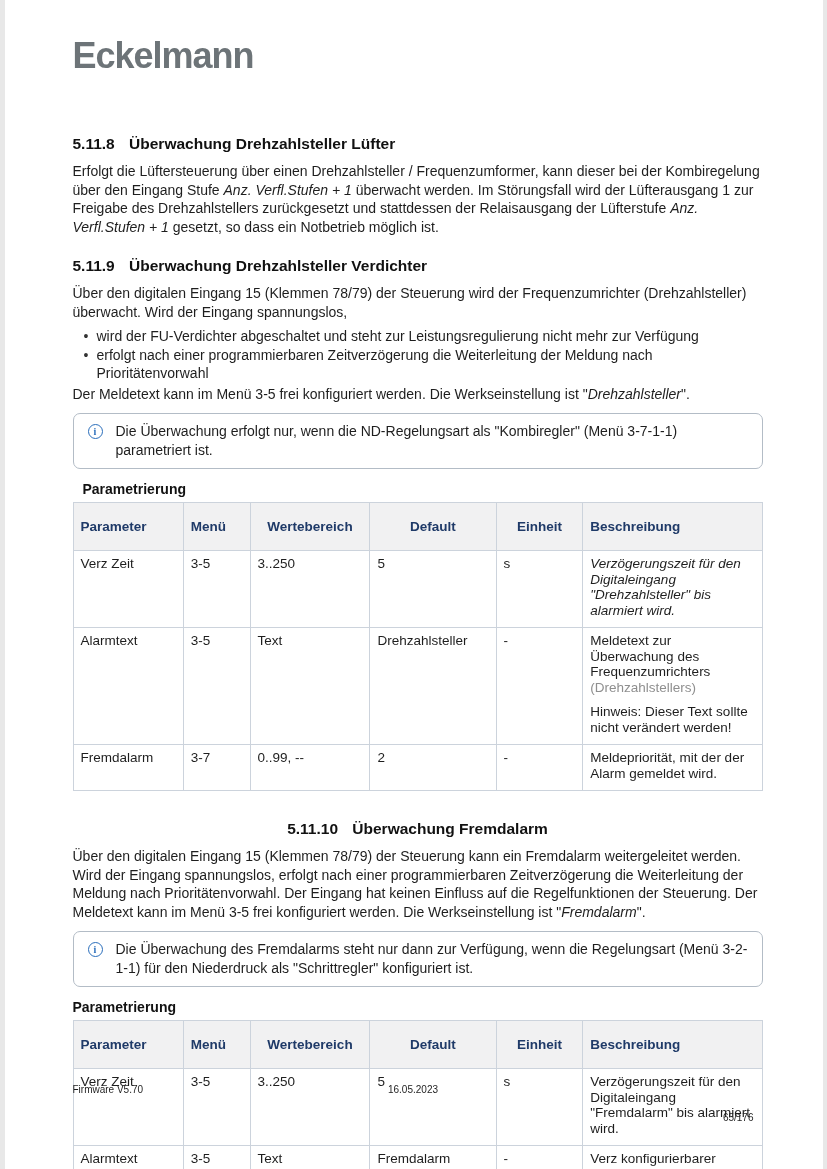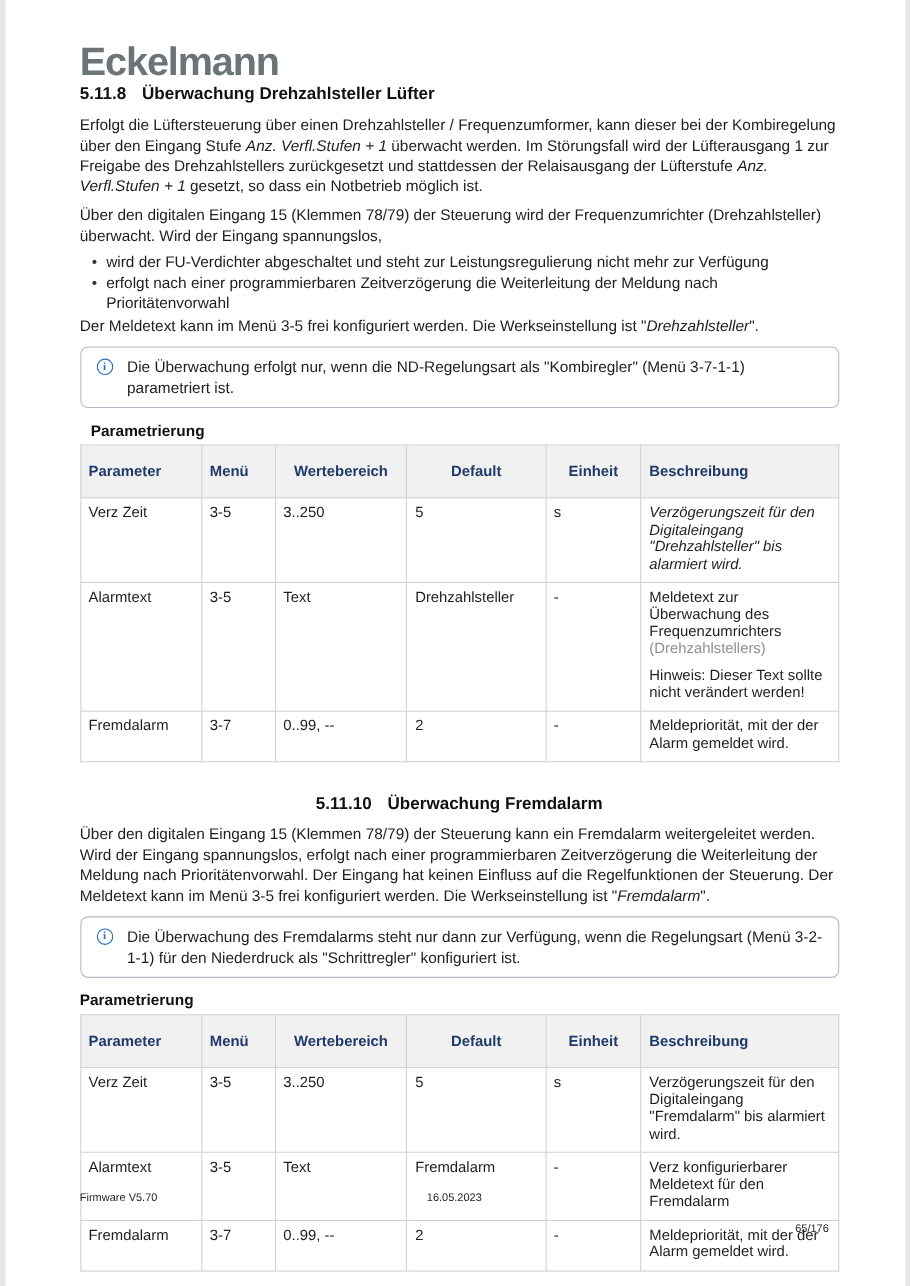--- a/index.html
+++ b/index.html
@@ -16,20 +16,21 @@
   .logo {
     margin:36px 0 0 68px;
     font-size:36px; line-height:40px;
     font-weight:bold;
     letter-spacing:-1px;
     color:#6d7478;
   }
   .content { margin:0 69px 0 68px; width:690px; }
   .sec-h {
     font-size:15.5px; line-height:20px; font-weight:bold; color:#111;
+    margin-top:58px;
   }
   .sec-h.h9  { margin-top:20px; }
   .sec-h.h10 { margin-top:28px;text-align:center; }
   .sec-num { display:inline-block; }
   .sec-title { display:inline-block; margin-left:10px; }
   .para { font-size:14px; line-height:18.5px; margin-top:8px; }
   .it { font-style:italic; }
   .muted { color:#8f8f8f; }
   .bullets { margin-top:6px; }
   .bullet { display:flex; font-size:14px; line-height:18.5px; }
@@ -102,20 +103,24 @@
   <div class="logo">Eckelmann</div>
 
   <div class="content">
 
     <div class="sec-h">
       <span class="sec-num">5.11.8</span>
       <span class="sec-title">Überwachung Drehzahlsteller Lüfter</span>
     </div>
     <div class="para"><span>Erfolgt die Lüftersteuerung über einen Drehzahlsteller / Frequenzumformer, kann dieser bei der Kombiregelung über den Eingang Stufe </span><span class="it">Anz. Verfl.Stufen + 1</span><span> überwacht werden. Im Störungsfall wird der Lüfterausgang 1 zur Freigabe des Drehzahlstellers zurückgesetzt und stattdessen der Relaisausgang der Lüfterstufe </span><span class="it">Anz. Verfl.Stufen + 1</span><span> gesetzt, so dass ein Notbetrieb möglich ist.</span></div>
 
+    <div class="sec-h h9">
+      <span class="sec-num">5.11.9</span>
+      <span class="sec-title">Überwachung Drehzahlsteller Verdichter</span>
+    </div>
     <div class="para">Über den digitalen Eingang 15 (Klemmen 78/79) der Steuerung wird der Frequenzumrichter (Drehzahlsteller) überwacht. Wird der Eingang spannungslos,</div>
     <div class="bullets">
       <div class="bullet">
         <span class="bullet-dot">•</span>
         <span class="bullet-text">wird der FU-Verdichter abgeschaltet und steht zur Leistungsregulierung nicht mehr zur Verfügung</span>
       </div>
       <div class="bullet">
         <span class="bullet-dot">•</span>
         <span class="bullet-text">erfolgt nach einer programmierbaren Zeitverzögerung die Weiterleitung der Meldung nach Prioritätenvorwahl</span>
       </div>

